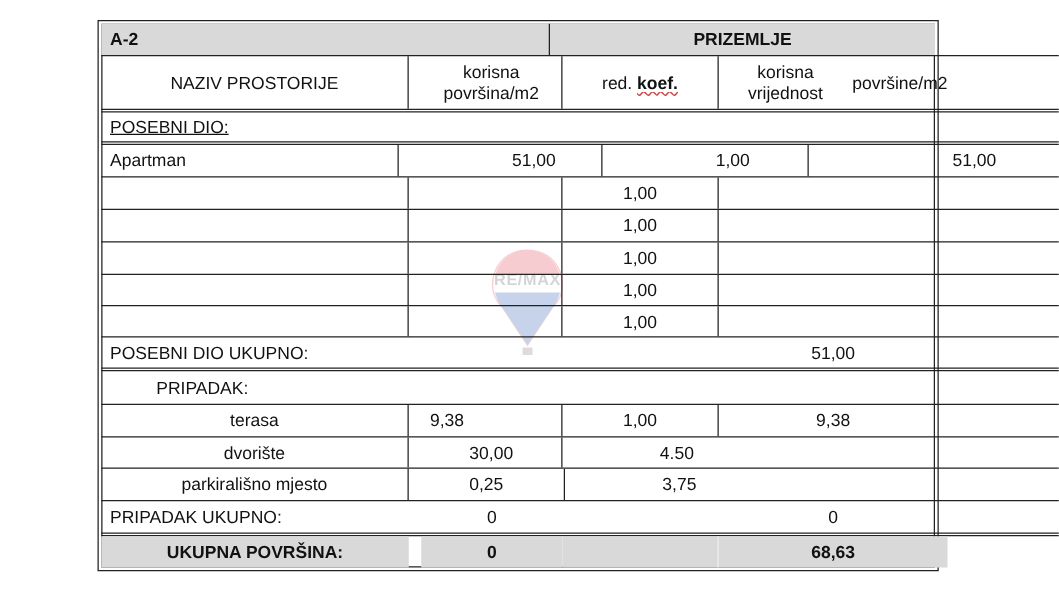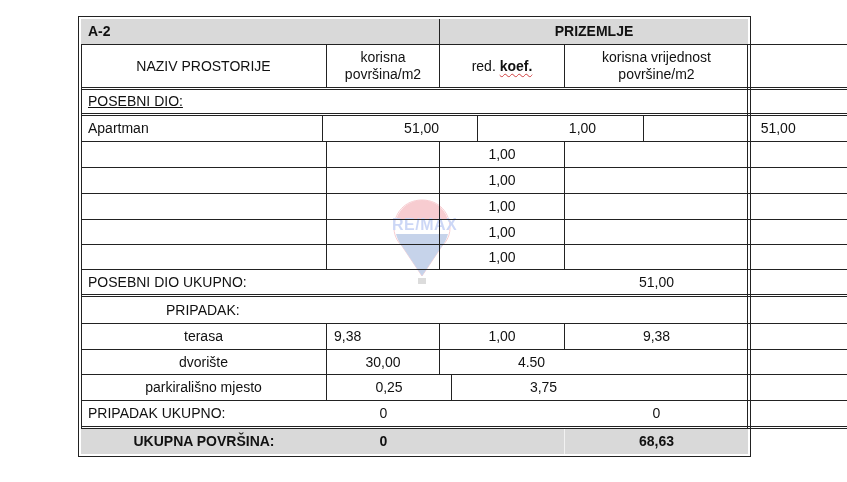--- a/index.html
+++ b/index.html
@@ -8,31 +8,31 @@
   .outer { position:absolute; left:78px; top:16px; width:673px; height:441px;
            border:1px solid #222; box-sizing:border-box; }
   .inner { position:absolute; left:81px; top:19px; width:667px; height:435px;
            border:1px solid #222; box-sizing:border-box; }
   .row { position:absolute; left:81px; width:787px; display:flex; box-sizing:border-box;
          border-bottom:1px solid #222; }
   .row.dbl { border-bottom:3px double #222; }
   .cell { box-sizing:border-box; display:flex; align-items:center; height:100%;
           border-right:1px solid #222; overflow:hidden; line-height:17px; }
   .cell:last-child { border-right:none; }
-  .c1 { width:246px; } .c2 { width:113px; } .c3 { width:125px; } .c4 { width:183px; }
+  .c1 { width:246px; } .c2 { width:113px;margin-left:10px; } .c3 { width:125px; } .c4 { width:183px; }
   .c12 { width:359px; } .c34 { width:308px; } .call { width:667px; }
   .center { justify-content:center; text-align:center; }
   .left { justify-content:flex-start; padding-left:7px; }
-  .indent { justify-content:flex-start; padding-left:85px; }
+  .indent { justify-content:flex-start; padding-left:44px; }
   .gray { background:#d9d9d9; }
   .bold { font-weight:bold; }
   .squiggle { text-decoration:underline wavy #d04040; text-decoration-thickness:1px; text-underline-offset:2px;font-weight:bold; }
   .logo { position:absolute; left:392px; top:198px; width:60px; height:88px; opacity:0.22; }
   .logo-text { position:absolute; left:0; top:18px; width:60px; text-align:center;
-               font-size:16px; font-weight:bold; color:#1d4ed8; letter-spacing:0.5px; }
+               font-size:13px; font-weight:bold; color:#404040; letter-spacing:0.5px; }
 </style>
 </head>
 <body>
 
 <div class="outer"></div>
 <div class="inner"></div>
 
 <div class="logo">
   <svg width="60" height="88" viewBox="0 0 60 88">
     <path d="M30 2 C12 2 2 16 2 30 C2 40 8 46 10 48 L30 78 L50 48 C52 46 58 40 58 30 C58 16 48 2 30 2 Z" fill="#ffffff" stroke="#dc1c2e" stroke-width="1"></path>
@@ -51,21 +51,21 @@
 <div class="row dbl" style="top:45px;height:45px;">
   <div class="cell c1 center">NAZIV PROSTORIJE</div>
   <div class="cell c2 center" style="flex-direction:column;justify-content:center;">
     <span>korisna</span>
     <span>površina/m2</span>
   </div>
   <div class="cell c3 center">
     <span style="white-space:pre;">red. </span>
       <span class="squiggle">koef.</span>
   </div>
-  <div class="cell c4 center" style="flex-direction:column;justify-content:center;">
+  <div class="cell c4 center" style="flex-direction:row;justify-content:center;">
     <span>korisna vrijednost</span>
     <span>površine/m2</span>
   </div>
 </div>
 
 <div class="row dbl" style="top:90px;height:26px;text-decoration:underline;">
   <div class="cell call left">POSEBNI DIO:</div>
 </div>
 
 <div class="row" style="top:116px;height:26px;gap:44px;">

